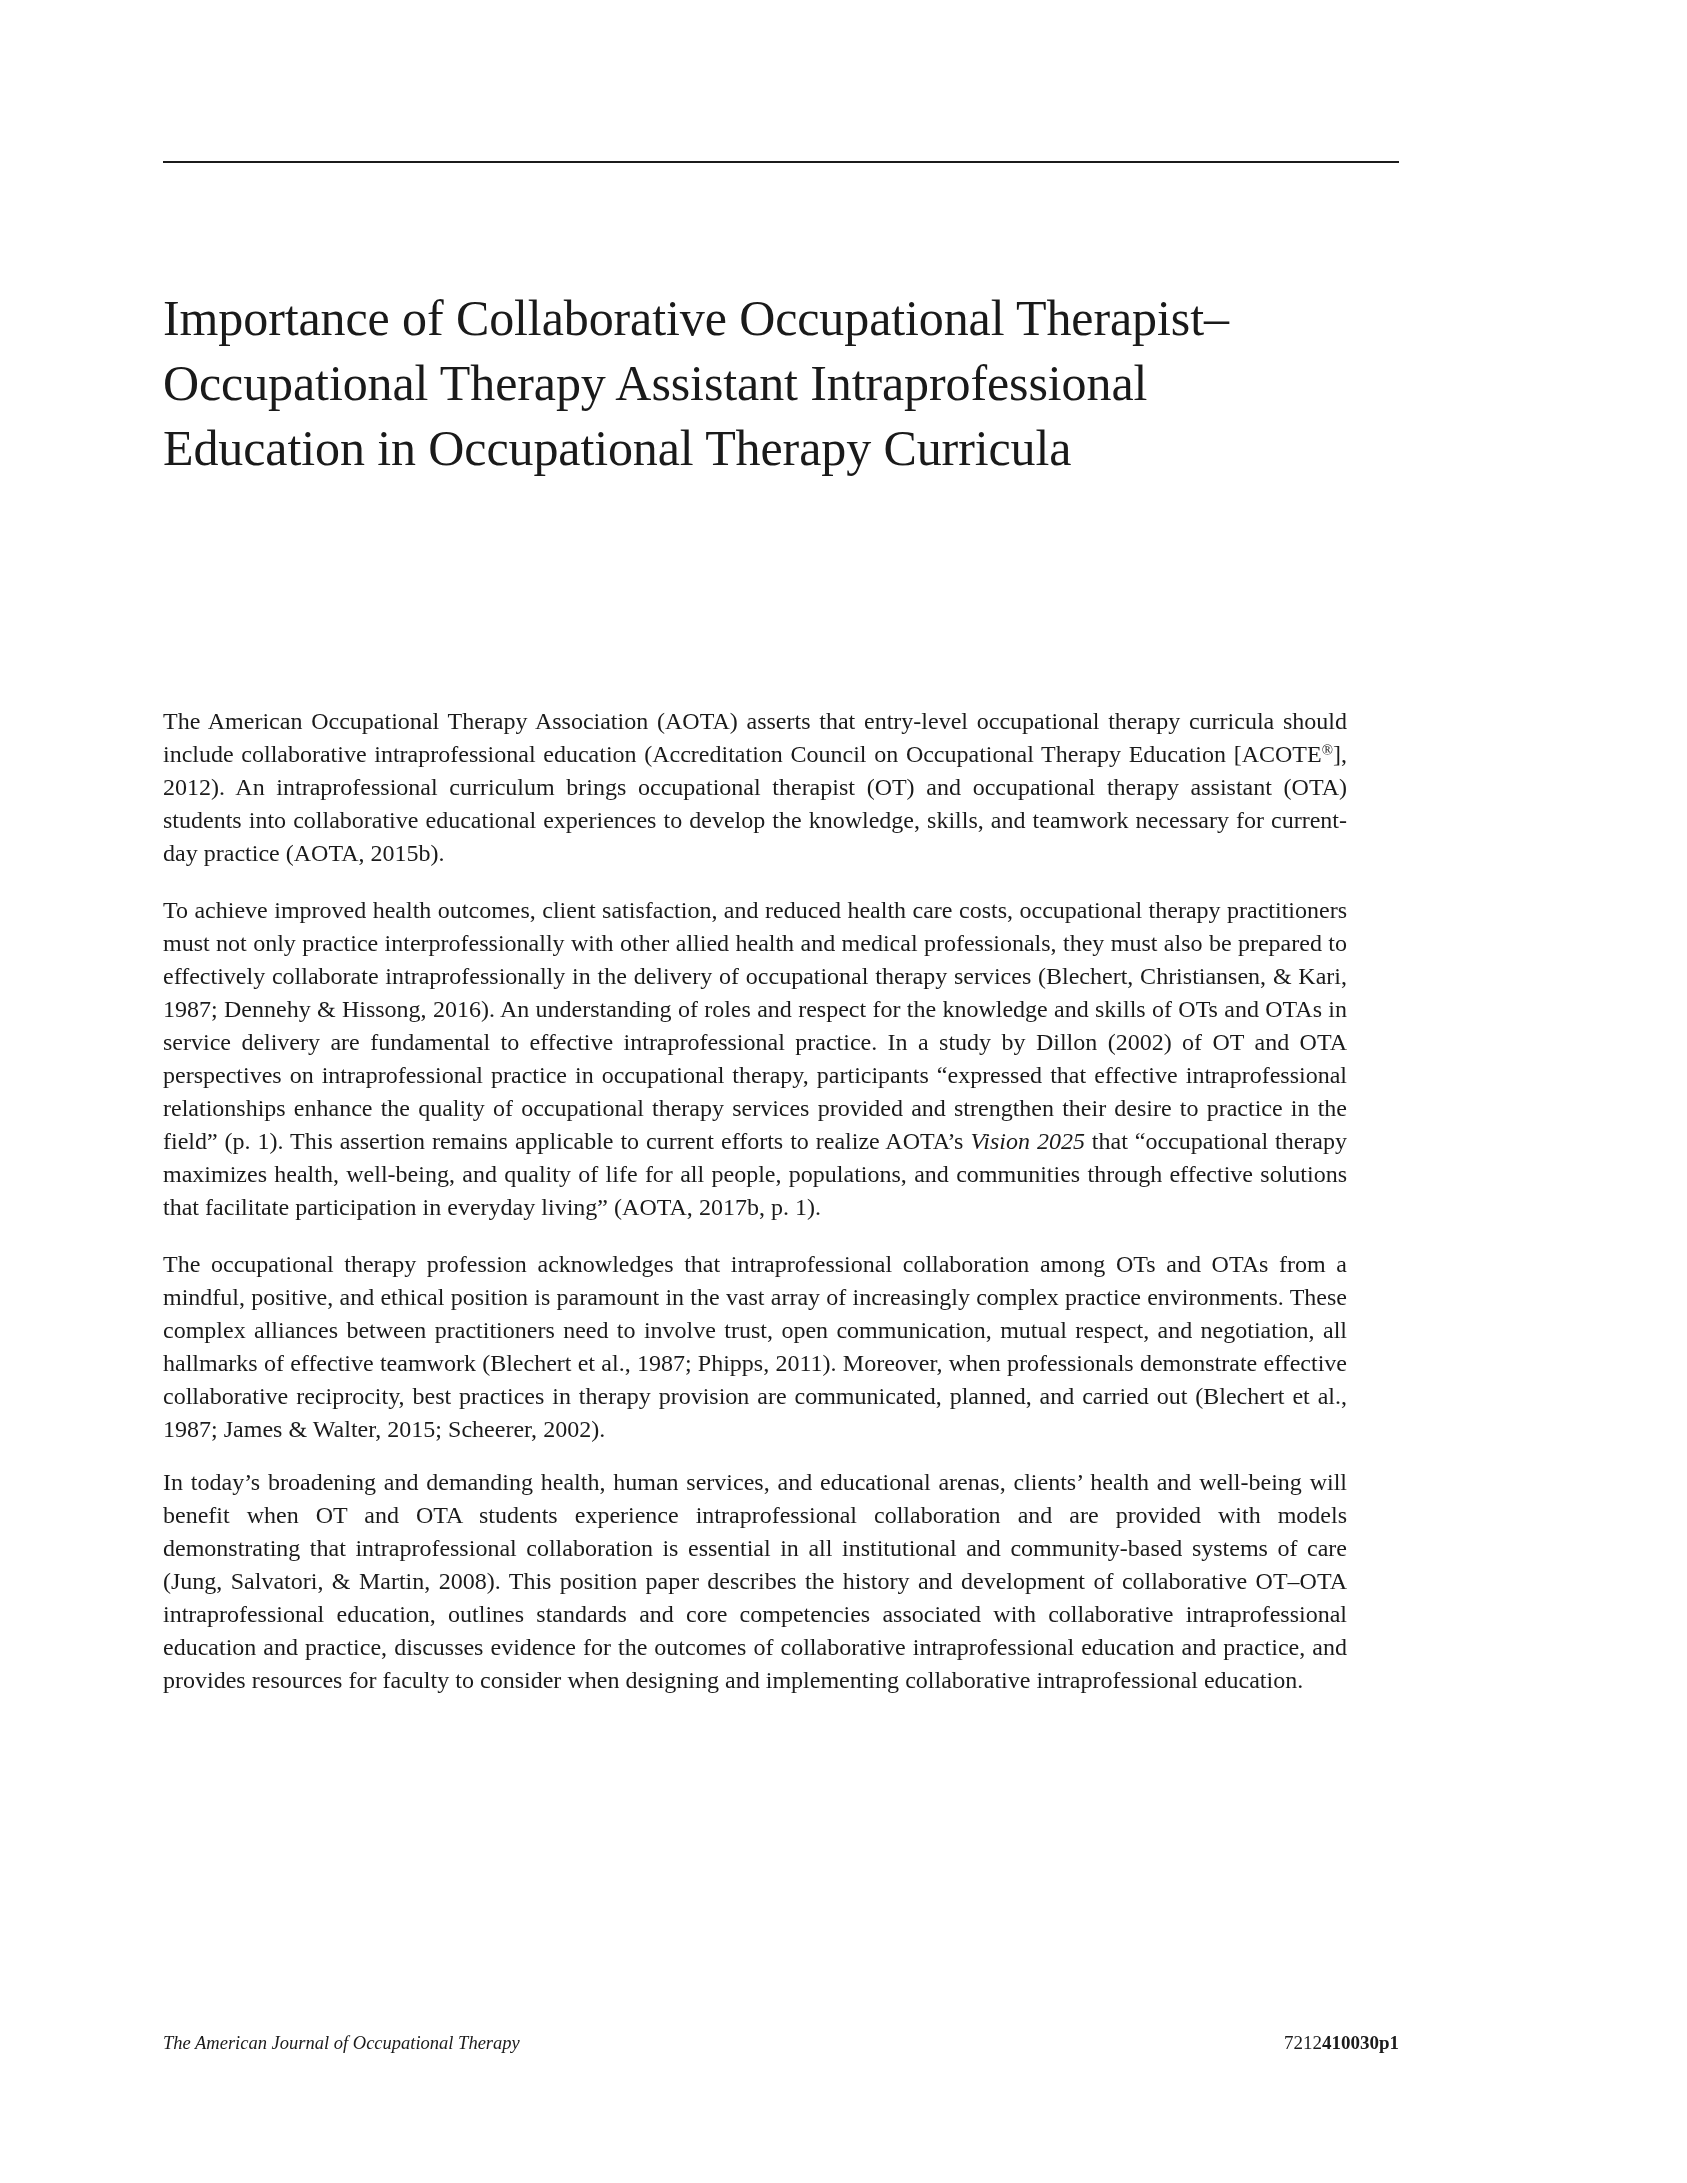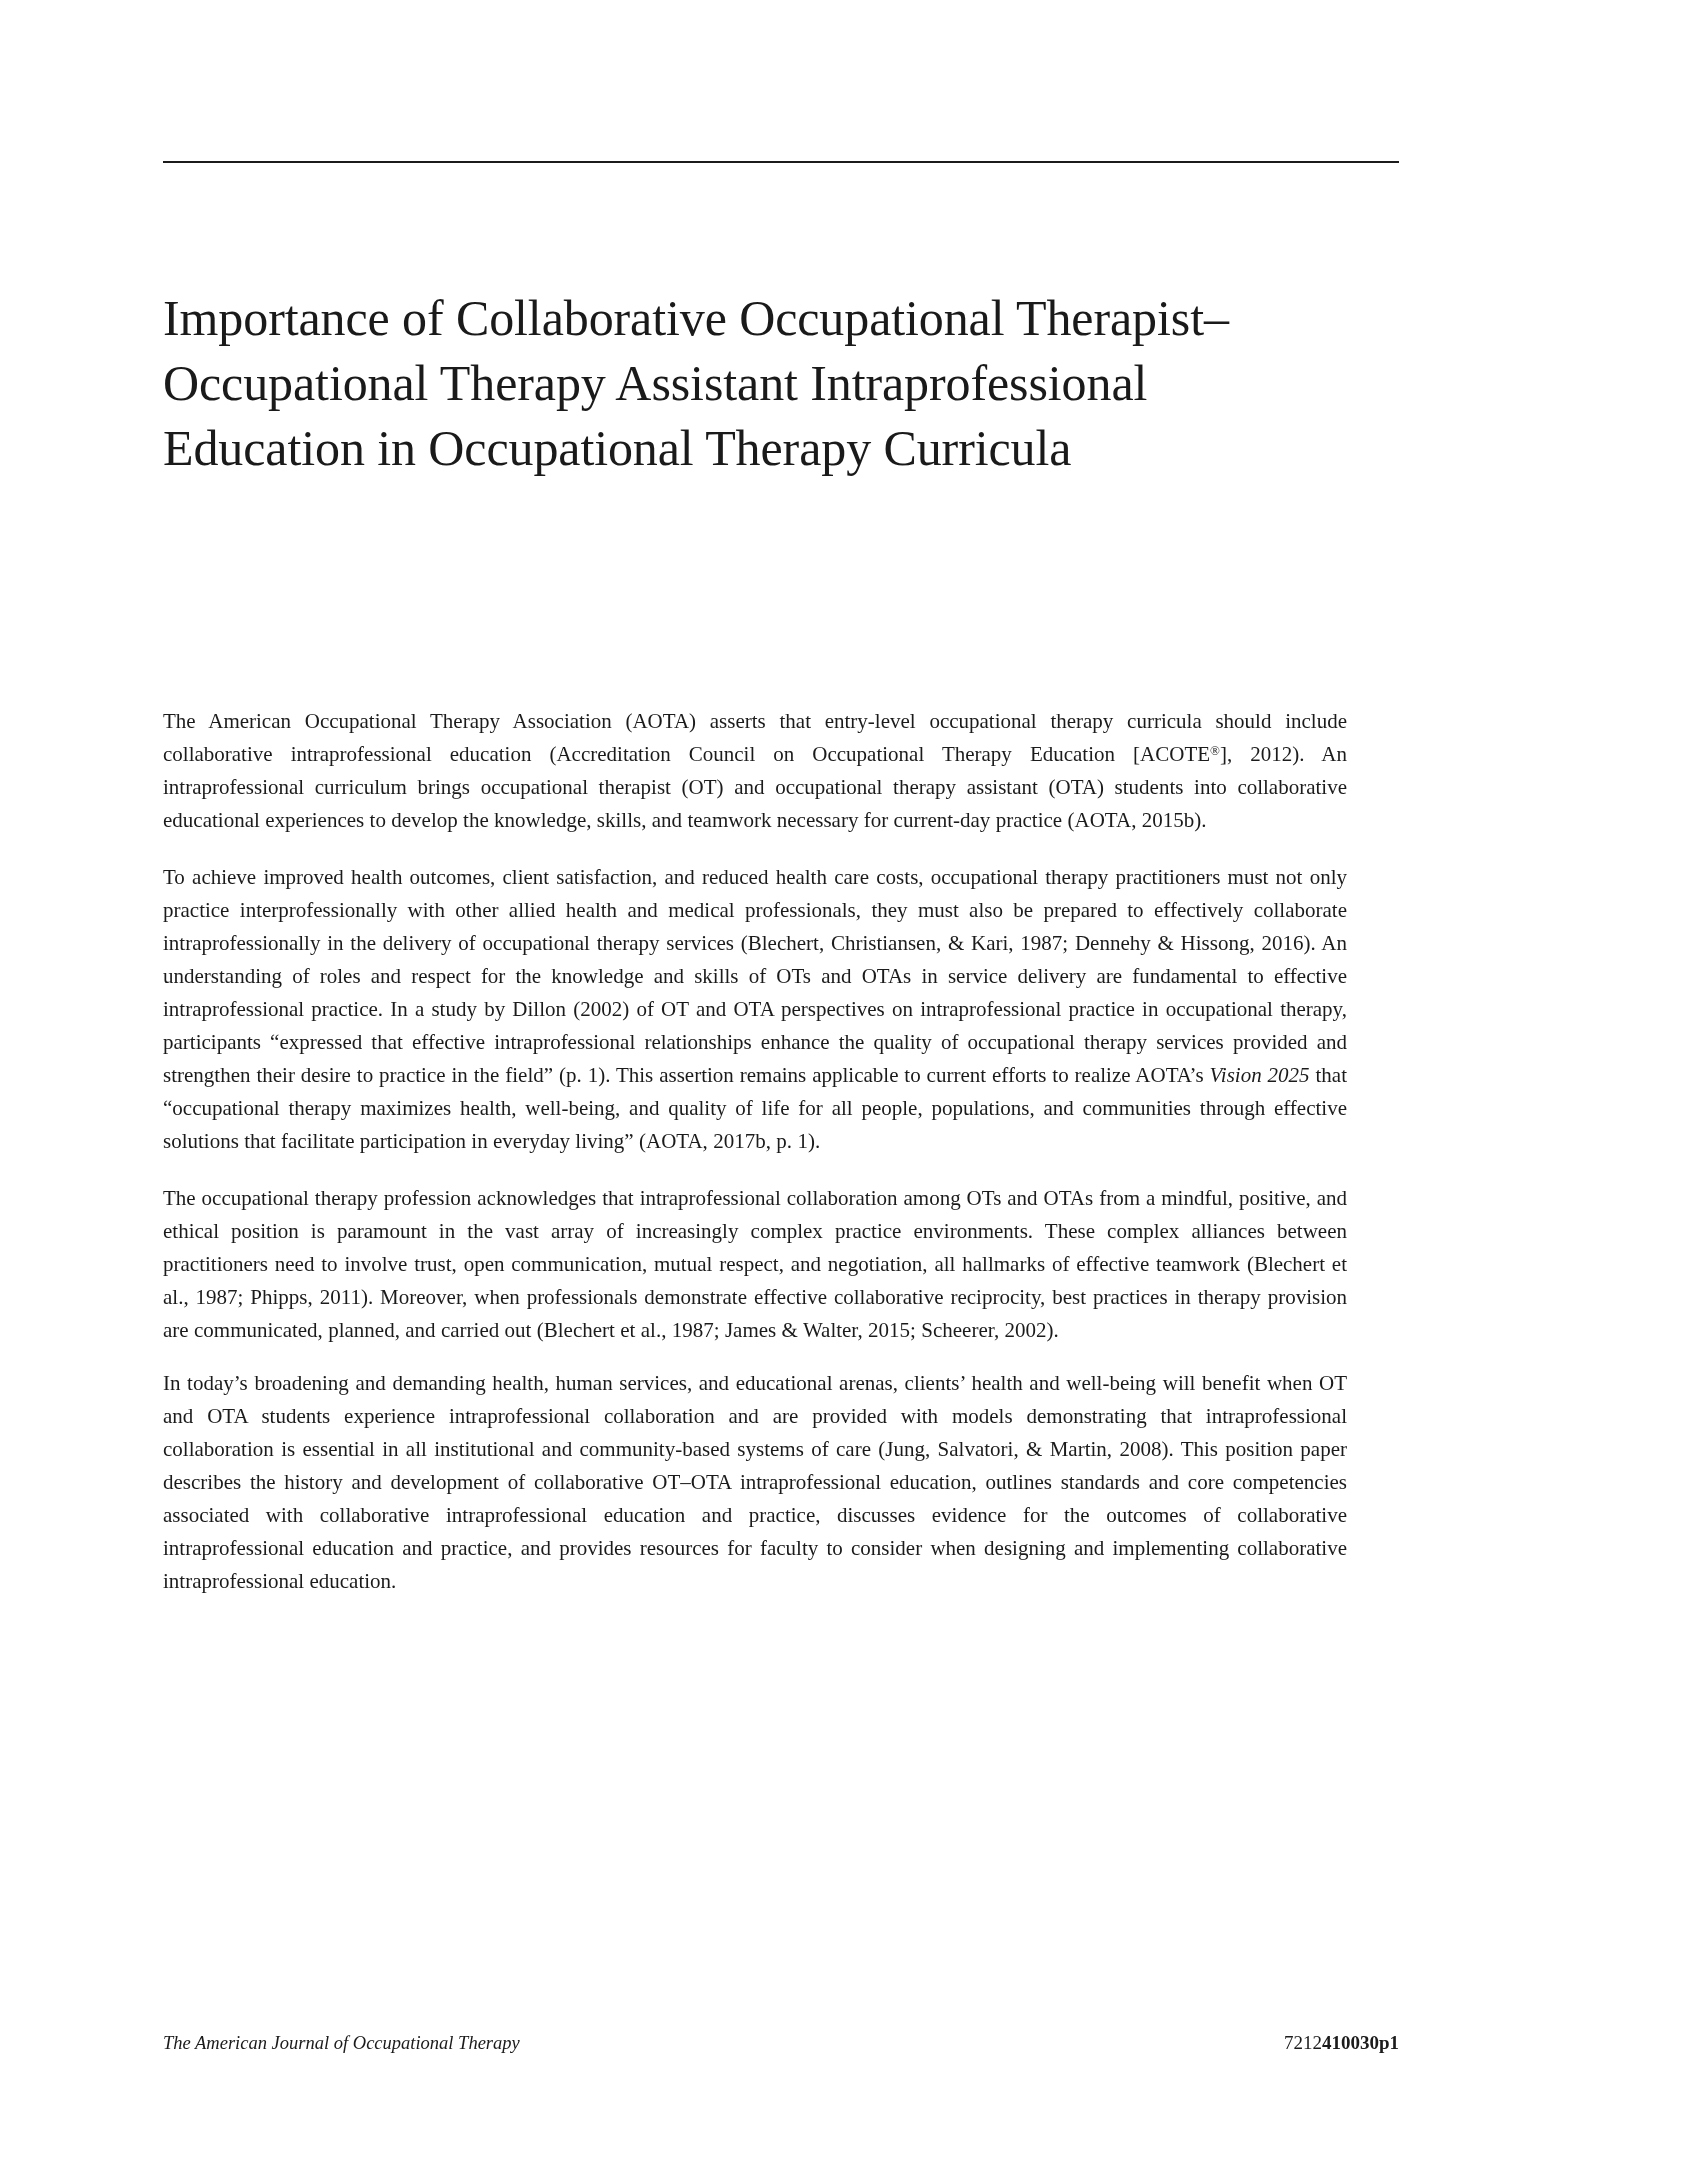--- a/index.html
+++ b/index.html
@@ -51,21 +51,21 @@
   
   .body-block {
     position: absolute;
     left: 163px;
     top: 705px;
     width: 1184px;
   }
 
   .para {
     font-family: "Liberation Serif", "DejaVu Serif", serif;
-    font-size: 21px;
+    font-size: 24px;
     line-height: 33px;
     color: #1b1b1b;
     text-align: justify;
     text-justify: inter-word;
     margin: 0 0 24px 0;
     word-spacing: 0.1px;
   }
 
   .para.tight {
     margin-bottom: 20px;

